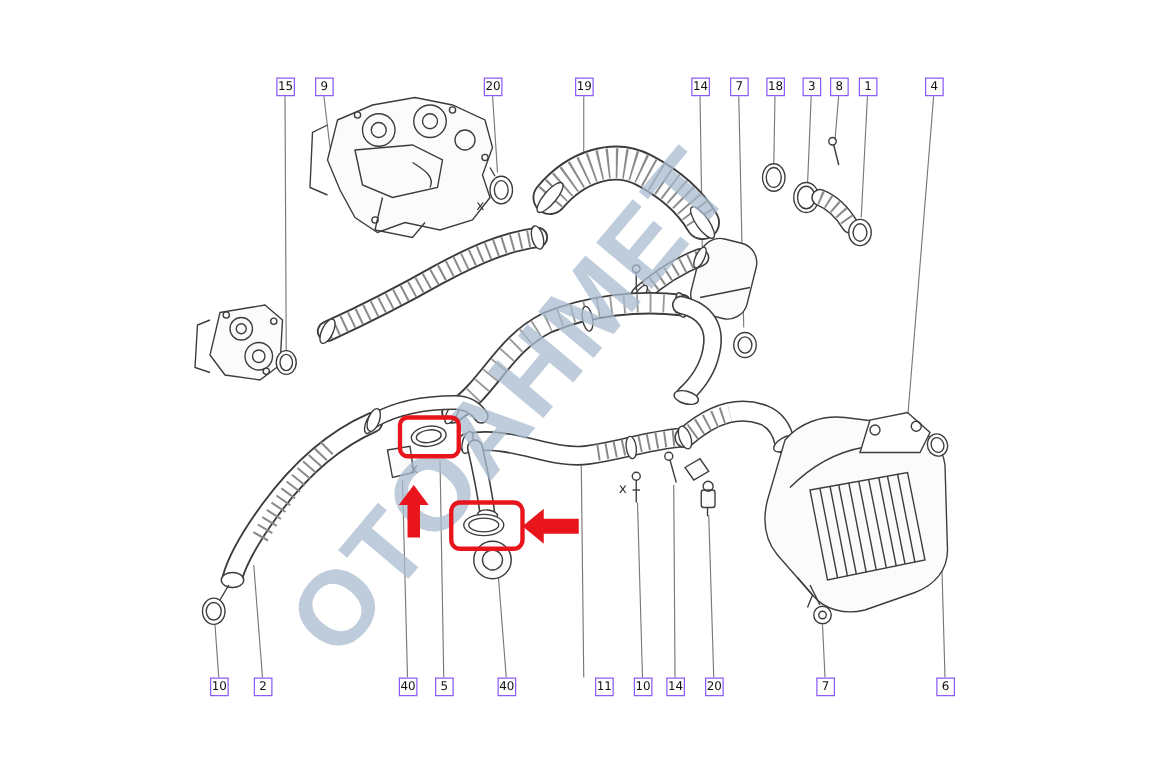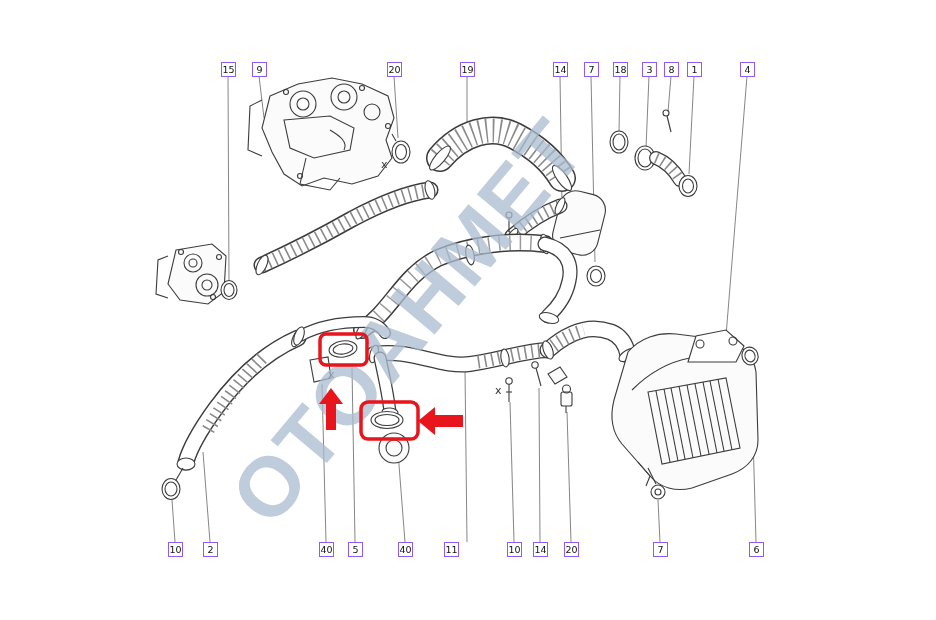--- a/index.html
+++ b/index.html
@@ -301,20 +301,20 @@
   <div class="callout" style="left:642px;top:62px">3</div>
   <div class="callout" style="left:664px;top:62px">8</div>
   <div class="callout" style="left:687px;top:62px">1</div>
   <div class="callout" style="left:740px;top:62px">4</div>
 
   <div class="callout" style="left:168px;top:542px">10</div>
   <div class="callout" style="left:203px;top:542px">2</div>
   <div class="callout" style="left:319px;top:542px">40</div>
   <div class="callout" style="left:348px;top:542px">5</div>
   <div class="callout" style="left:398px;top:542px">40</div>
-  <div class="callout" style="left:444px;top:542px">11</div>
+  <div class="callout" style="left:476px;top:542px">11</div>
   <div class="callout" style="left:507px;top:542px">10</div>
   <div class="callout" style="left:533px;top:542px">14</div>
   <div class="callout" style="left:564px;top:542px">20</div>
   <div class="callout" style="left:653px;top:542px">7</div>
   <div class="callout" style="left:749px;top:542px">6</div>
 
 </div>
 
 </body></html>

